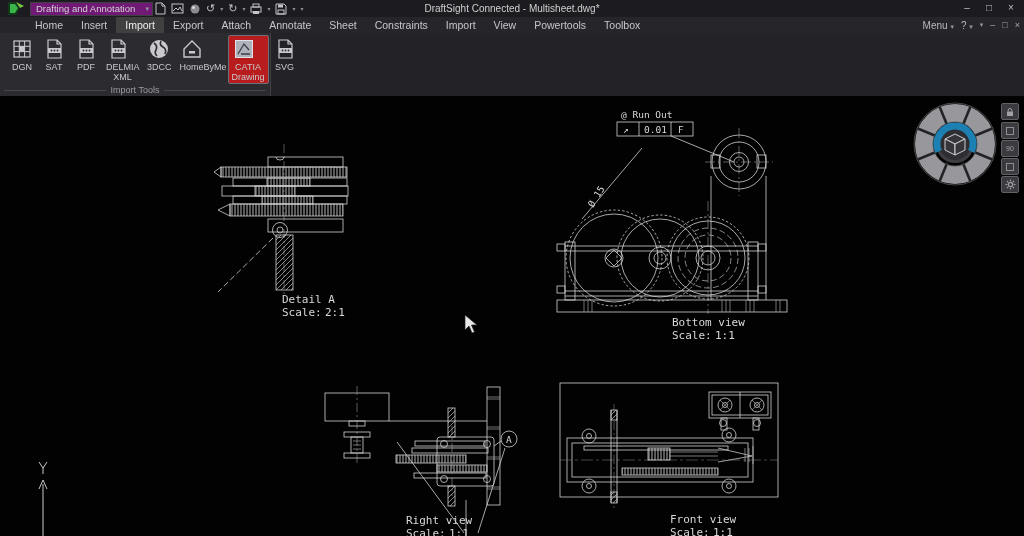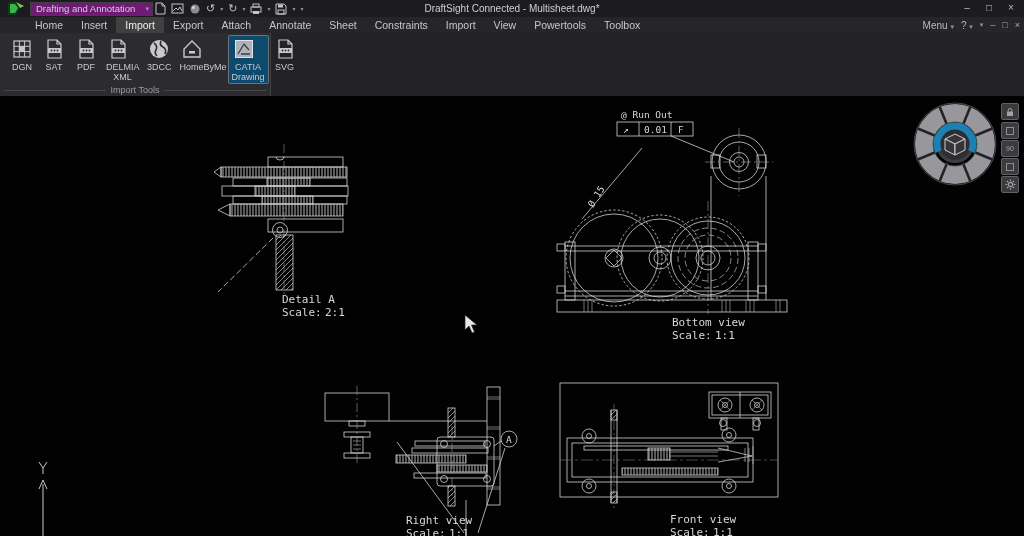--- a/index.html
+++ b/index.html
@@ -30,21 +30,21 @@
   .menu-right .small{font-size:7px;color:#97979b;}
   .menu-right .doc-btn{font-size:9px;color:#a9a9ad;}
 
   
   .ribbon{position:absolute;left:0;top:33px;width:1024px;height:63px;background:#232327;}
   .ribbon-panel{position:absolute;left:0;top:0;width:270px;height:63px;background:#2b2b30;
     border-right:1px solid #404045;border-bottom:1px solid #404045;}
   .tools{position:absolute;left:6px;top:2px;display:flex;align-items:flex-start;}
   .tool{display:flex;flex-direction:column;padding:1px 3px;border:1px solid transparent;}
   .tool .t-label{color:#c9c9cd;font-size:9px;line-height:10px;text-align:center;margin-top:1px;max-width:44px;}
-  .tool.selected{background:#0c4a6e;border:1px solid #6d717a;border-radius:2px;}
+  .tool.selected{background:#b91c1c;border:1px solid #6d717a;border-radius:2px;}
   .group-label-row{position:absolute;left:4px;right:4px;bottom:1px;display:flex;align-items:center;gap:5px;}
   .group-label-row .rule{flex:1;height:1px;background:#47474c;}
   .group-label{color:#9c9ca0;font-size:9px;}
 
   
   .canvas{position:absolute;left:0;top:96px;width:1024px;height:440px;background:#020202;}
   .cad-text{font-family:"DejaVu Sans Mono",monospace;font-size:11px;fill:#d8d8d8;}
   .cad-text-sm{font-family:"DejaVu Sans Mono",monospace;font-size:9.5px;fill:#d8d8d8;}
 
   

